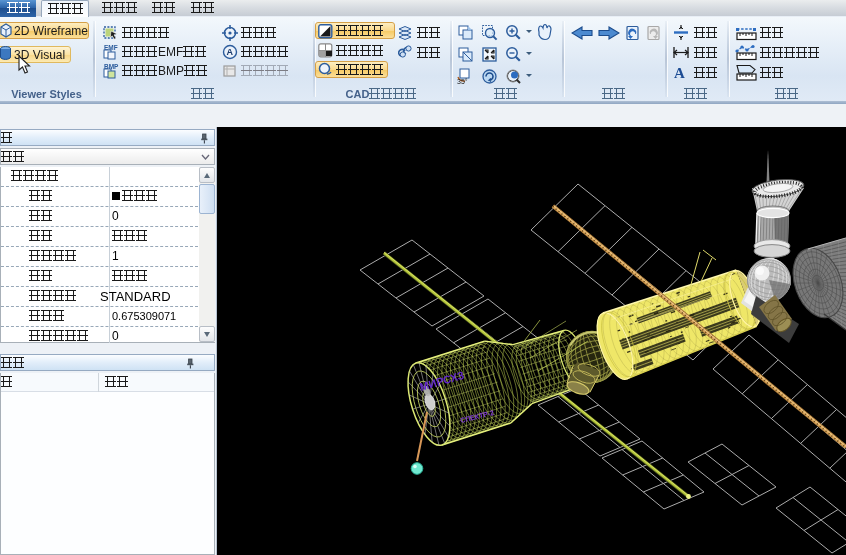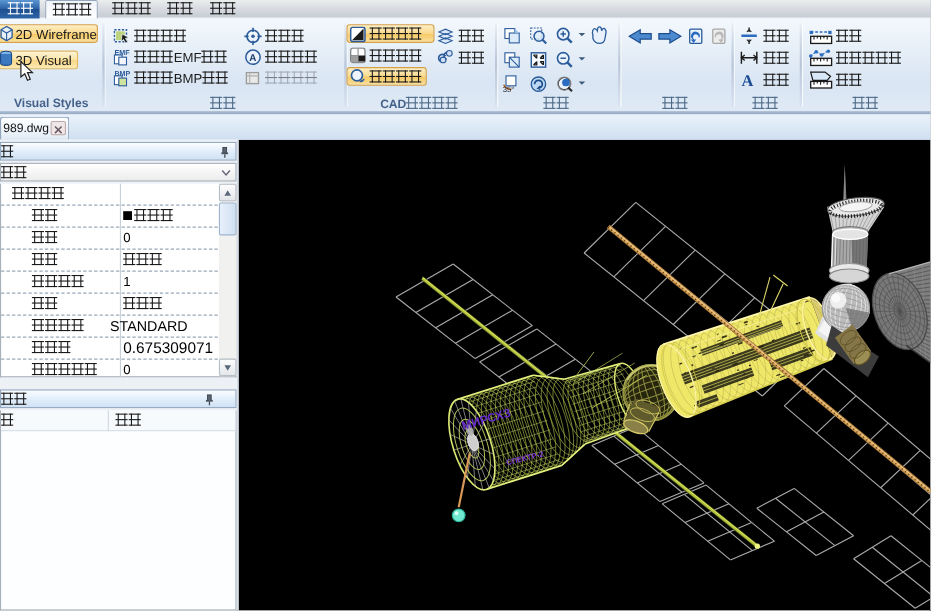--- a/index.html
+++ b/index.html
@@ -91,21 +91,21 @@
   <div class="ttab" style="left:191px"><span class="k"></span><span class="k"></span></div>
 </div>
 
 <div id="ribbon">
   <div class="sep" style="left:93px"></div>
   <div class="sep" style="left:313px"></div>
   <div class="sep" style="left:450px"></div>
   <div class="sep" style="left:562px"></div>
   <div class="sep" style="left:665px"></div>
   <div class="sep" style="left:727px"></div>
-  <div class="slab" style="left:0;width:93px">Visual Styles</div>
+  <div class="slab" style="left:0;width:93px">Viewer Styles</div>
   <div class="slab" style="left:93px;width:220px"><span class="k b"></span><span class="k b"></span></div>
   <div class="slab" style="left:313px;width:137px">CAD<span class="k b"></span><span class="k b"></span><span class="k b"></span><span class="k b"></span></div>
   <div class="slab" style="left:450px;width:112px"><span class="k b"></span><span class="k b"></span></div>
   <div class="slab" style="left:562px;width:103px"><span class="k b"></span><span class="k b"></span></div>
   <div class="slab" style="left:665px;width:62px"><span class="k b"></span><span class="k b"></span></div>
   <div class="slab" style="left:727px;width:119px"><span class="k b"></span><span class="k b"></span></div>
 
   <div class="btn" style="left:-8px;top:5px;width:97px;height:17px"></div>
   <div class="ribtxt" style="left:14px;top:7px">2D Wireframe</div>
   <div class="btn2" style="left:-8px;top:29px;width:79px;height:17px"></div>
@@ -290,27 +290,20 @@
         <rect x="2" y="9" width="19" height="6.5" fill="#fff" stroke="#1a1a1a" stroke-width="1.2"></rect>
         <path d="M5 9v3 M8 9v2 M11 9v3 M14 9v2 M17 9v3" stroke="#1a1a1a"></path>
       </svg>
 <svg class="ic" style="left:735px;top:47px" width="23" height="17" viewBox="0 0 23 17">
         <path d="M2 1.5h13l5 4-3 3.5H4z" fill="#d8e8f8" stroke="#1a1a1a" stroke-width="1.1"></path>
         <rect x="2" y="10" width="19" height="6" fill="#fff" stroke="#1a1a1a" stroke-width="1.2"></rect>
         <path d="M5 10v3 M8 10v2 M11 10v3 M14 10v2 M17 10v3" stroke="#1a1a1a"></path>
       </svg>
 </div>
 
-<div id="docbar">
-  <div id="doctab"><span style="margin-left:2px">989.dwg</span><span class="x">
-          <svg width="8" height="8" viewBox="0 0 8 8" style="display:block;margin:2.5px auto 0">
-            <path d="M1 1l6 6M7 1l-6 6" stroke="#6a5a66" stroke-width="1.4"></path>
-          </svg>
-        </span></div>
-</div>
 
 <div id="lpanel">
   <div class="phead" style="top:2px"><span class="k" style="margin-left:0"></span>
     <svg class="pin" style="left:199px" width="9" height="11" viewBox="0 0 9 11">
           <rect x="2.6" y="1" width="3.4" height="5" fill="#5a646e" stroke="#39424c" stroke-width="0.8"></rect>
           <rect x="1.2" y="5.6" width="6.2" height="1.6" fill="#4a545e"></rect>
           <path d="M4.4 7.2v3.2" stroke="#39424c" stroke-width="1.1"></path>
         </svg>
   </div>
   <div id="ddrow"><span class="k"></span><span class="k"></span>
@@ -320,21 +313,21 @@
   </div>
   <div id="grid">
     <div class="vcol"></div>
     <div class="row" style="top:0"><span style="margin-left:10px"><span class="k"></span><span class="k"></span><span class="k"></span><span class="k"></span></span></div>
     <div class="row" style="top:20px"><span style="margin-left:28px"><span class="k"></span><span class="k"></span></span><span style="position:absolute;left:111px"><span style="display:inline-block;width:8px;height:8px;background:#000;margin-right:2px"></span><span class="k"></span><span class="k"></span><span class="k"></span></span></div>
     <div class="row" style="top:40px"><span style="margin-left:28px"><span class="k"></span><span class="k"></span></span><span style="position:absolute;left:111px">0</span></div>
     <div class="row" style="top:60px"><span style="margin-left:28px"><span class="k"></span><span class="k"></span></span><span style="position:absolute;left:111px"><span class="k"></span><span class="k"></span><span class="k"></span></span></div>
     <div class="row" style="top:80px"><span style="margin-left:28px"><span class="k"></span><span class="k"></span><span class="k"></span><span class="k"></span></span><span style="position:absolute;left:111px">1</span></div>
     <div class="row" style="top:100px"><span style="margin-left:28px"><span class="k"></span><span class="k"></span></span><span style="position:absolute;left:111px"><span class="k"></span><span class="k"></span><span class="k"></span></span></div>
     <div class="row" style="top:120px"><span style="margin-left:28px"><span class="k"></span><span class="k"></span><span class="k"></span><span class="k"></span></span><span style="position:absolute;left:99px;font-size:13px">STANDARD</span></div>
-    <div class="row" style="top:140px"><span style="margin-left:28px"><span class="k"></span><span class="k"></span><span class="k"></span></span><span style="position:absolute;left:111px;font-size:14px">0.675309071</span></div>
+    <div class="row" style="top:140px"><span style="margin-left:28px"><span class="k"></span><span class="k"></span><span class="k"></span></span><span style="position:absolute;left:111px;font-size:11px">0.675309071</span></div>
     <div class="row" style="top:160px;border-bottom:none;height:15px"><span style="margin-left:28px"><span class="k"></span><span class="k"></span><span class="k"></span><span class="k"></span><span class="k"></span></span><span style="position:absolute;left:111px">0</span></div>
     <div id="sbar">
       <div class="sbtn" style="top:0">
             <span class="tri-u"></span>
           </div>
       <div id="sthumb"></div>
       <div class="sbtn" style="bottom:0">
             <span class="tri-d"></span>
           </div>
     </div>

